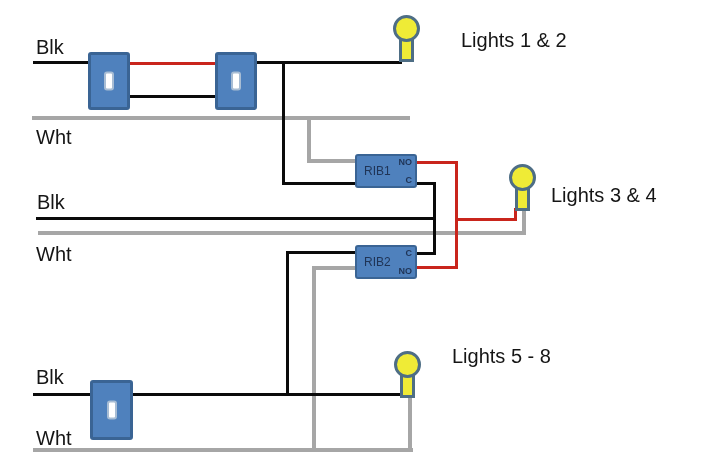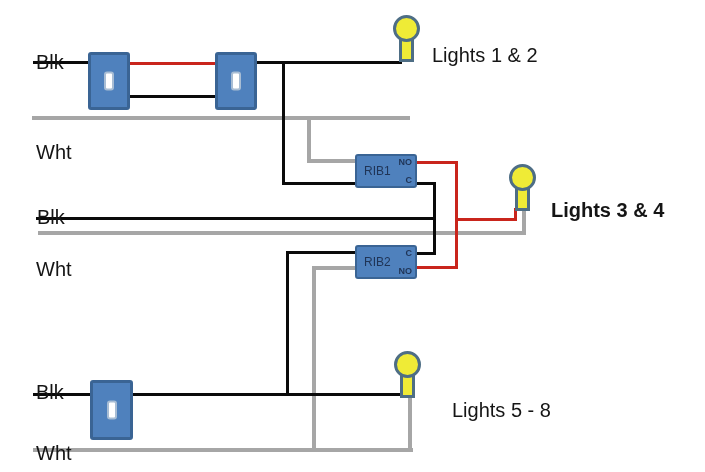--- a/index.html
+++ b/index.html
@@ -11,21 +11,20 @@
   .w{position:absolute;}
   .w.h{height:3px;} .w.v{width:3px;}
   .w.black{background:var(--wire-black,#0a0a0a);}
   .w.red{background:var(--wire-red,#C9251C);}
   .w.gray{background:var(--wire-neutral,#A6A6A6);}
   .w.gray.h{height:4px;} .w.gray.v{width:4px;}
   
   .lbl{
     position:absolute;font-size:20px;line-height:22px;color:var(--label-text,#151515);
     white-space:nowrap;
-    margin-top:15px;
   }
   
   .switch{
     position:absolute;box-sizing:border-box;
     background:var(--device-fill,#4F81BD);
     border:3px solid var(--device-border,#3A6494);
     border-radius:3px;
   }
   .toggle{
     position:absolute;left:50%;top:50%;transform:translate(-50%,-50%);
@@ -133,17 +132,17 @@
     <div class="bulb-circle"></div>
   </div>
 
   <div class="lbl" style="left:36px;top:36px;">Blk</div>
   <div class="lbl" style="left:36px;top:126px;">Wht</div>
   <div class="lbl" style="left:37px;top:191px;">Blk</div>
   <div class="lbl" style="left:36px;top:243px;">Wht</div>
   <div class="lbl" style="left:36px;top:366px;">Blk</div>
   <div class="lbl" style="left:36px;top:427px;">Wht</div>
 
-  <div class="lbl" style="left:432px;top:29px;">Lights 1 &amp; 2</div>
-  <div class="lbl" style="left:551px;top:184px;font-weight:bold;">Lights 3 &amp; 4</div>
-  <div class="lbl" style="left:452px;top:384px;">Lights 5 - 8</div>
+  <div class="lbl" style="left:461px;top:29px;">Lights 1 &amp; 2</div>
+  <div class="lbl" style="left:551px;top:184px;">Lights 3 &amp; 4</div>
+  <div class="lbl" style="left:452px;top:345px;">Lights 5 - 8</div>
 
 </div>
 
 </body></html>

